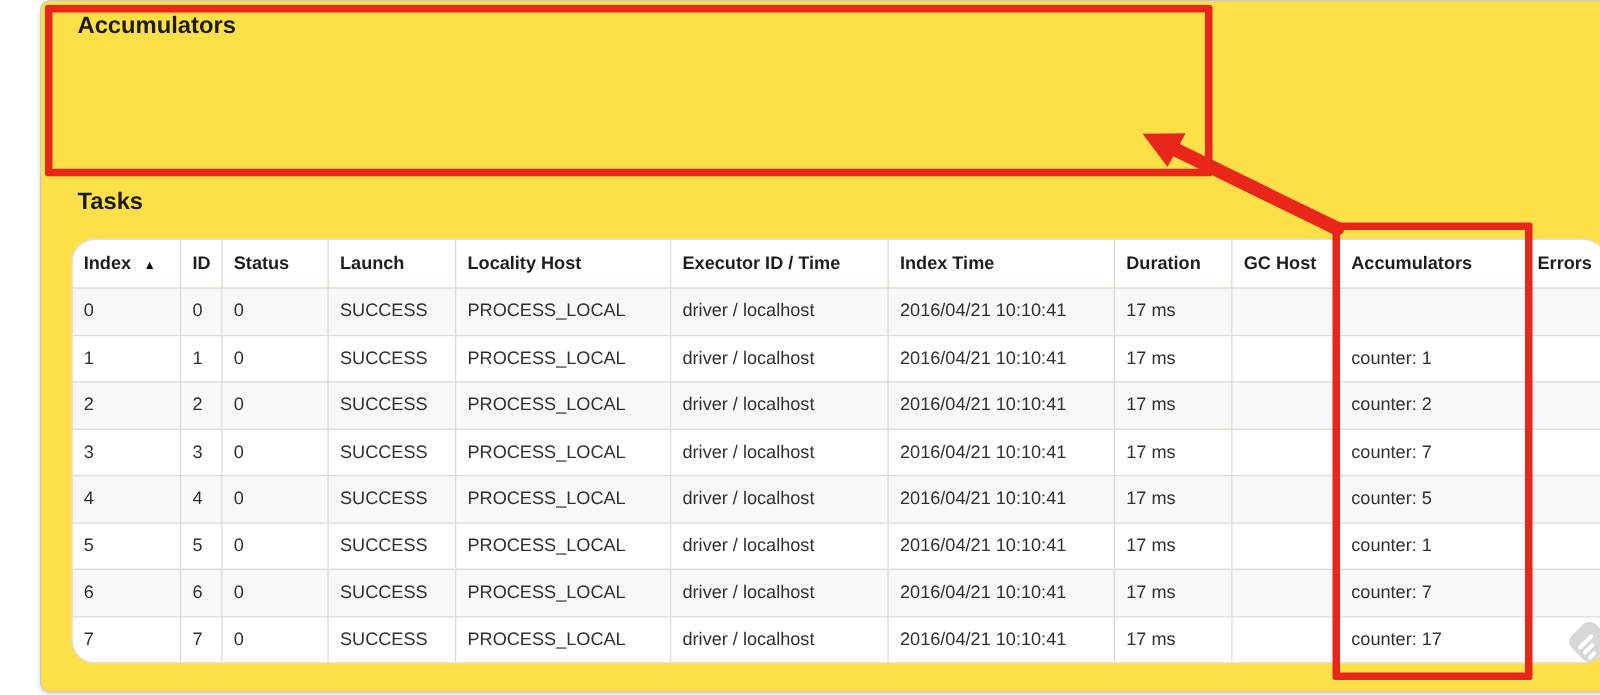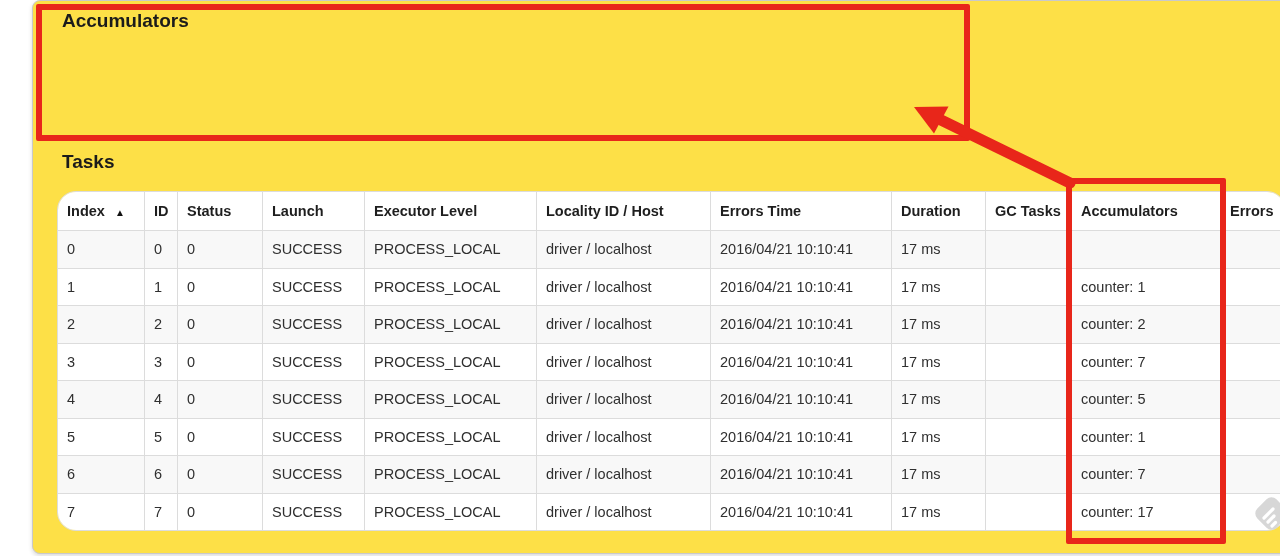--- a/index.html
+++ b/index.html
@@ -59,25 +59,25 @@
         <col style="width:65px">
     </colgroup>
     <thead>
       <tr>
         <th>
           <span>Index</span><span class="sort">▲</span>
         </th>
         <th>ID</th>
         <th>Status</th>
         <th>Launch</th>
-        <th>Executor Level</th>
-        <th>Locality ID / Host</th>
-        <th>Errors Time</th>
+        <th>Locality Host</th>
+        <th>Executor ID / Time</th>
+        <th>Index Time</th>
         <th>Duration</th>
-        <th>GC Tasks</th>
+        <th>GC Host</th>
         <th>Accumulators</th>
         <th>Errors</th>
       </tr>
     </thead>
     <tbody>
         <tr>
           <td>0</td>
           <td>0</td>
           <td>0</td>
           <td>SUCCESS</td>

